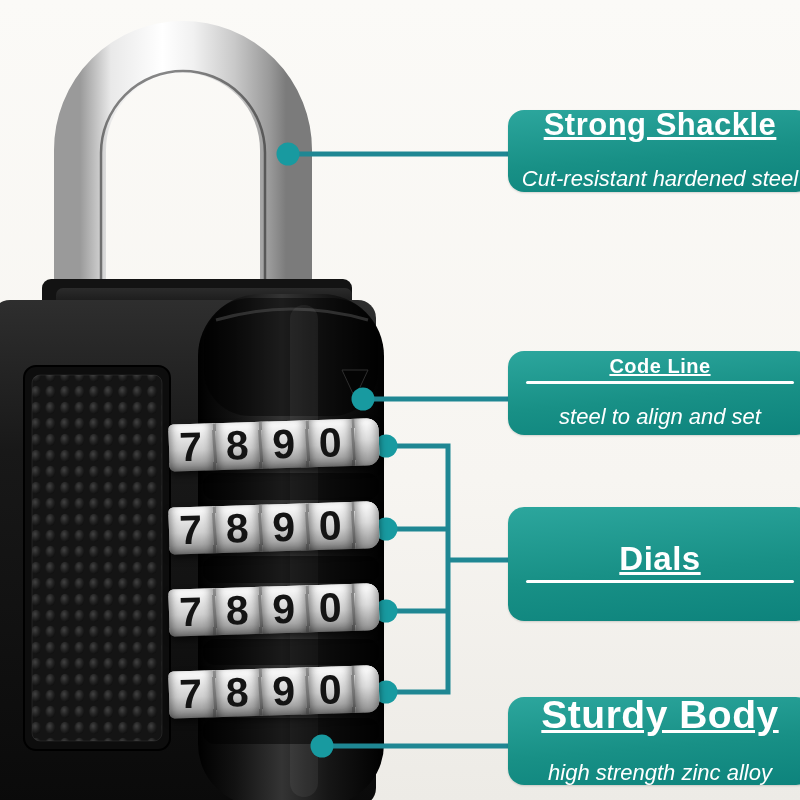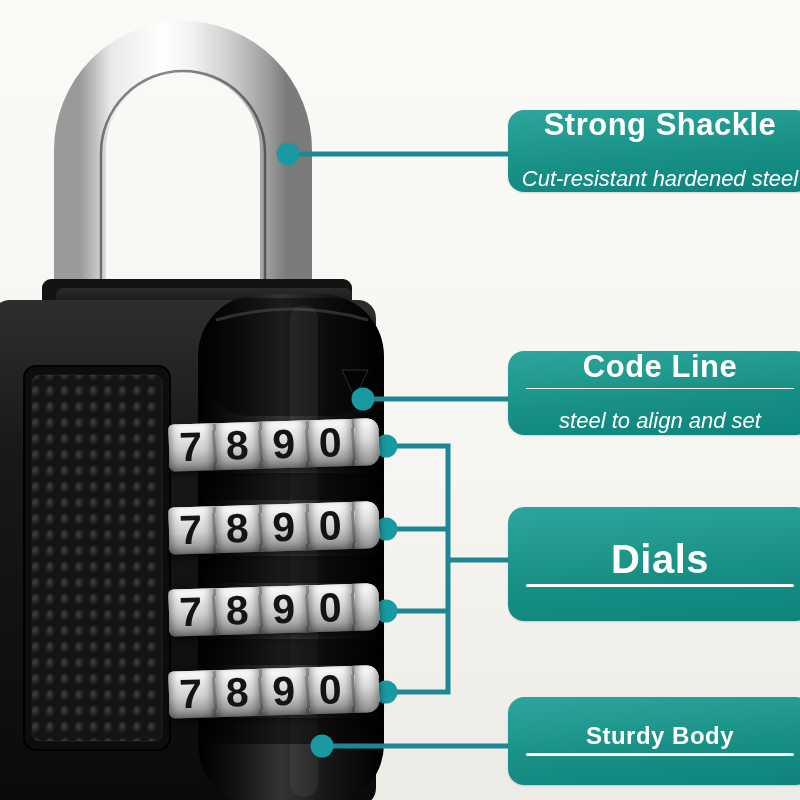--- a/index.html
+++ b/index.html
@@ -29,27 +29,27 @@
     background:linear-gradient(180deg,#fff 0%,#dcdcdc 45%,#8d8d8d 100%);}
   #dial-0{top:422px}#dial-1{top:505px}#dial-2{top:587px}#dial-3{top:669px}
 
   
   .callout{
     position:absolute;left:508px;width:304px;z-index:3;color:#fff;
     background:linear-gradient(175deg,#2ca69d 0%,#189086 55%,#0d837c 100%);
     border-radius:16px;display:flex;flex-direction:column;justify-content:center;align-items:center;
     box-shadow:0 1px 2px rgba(0,0,0,.15);
   }
-  .callout .title{font-weight:bold;line-height:1.05;letter-spacing:.5px;}
+  .callout .title{font-weight:bold;line-height:1.05;letter-spacing:.5px;text-decoration:underline;}
   .callout .rule{height:3px;background:#ffffff;width:88%;margin:4px auto 3px;border-radius:2px;}
   .callout .sub{font-style:italic;font-size:22px;line-height:1.22;white-space:pre-line;text-align:left;margin-top:17px;}
   #co-0{top:110px;height:82px}  #co-0 .title{font-size:31px}
-  #co-1{top:351px;height:84px}  #co-1 .title{font-size:31px}
-  #co-2{top:507px;height:114px} #co-2 .title{font-size:40px}
-  #co-3{top:697px;height:88px}  #co-3 .title{font-size:24px}
+  #co-1{top:351px;height:84px}  #co-1 .title{font-size:20px}
+  #co-2{top:507px;height:114px} #co-2 .title{font-size:33px}
+  #co-3{top:697px;height:88px}  #co-3 .title{font-size:39px}
 </style>
 </head>
 <body>
 
 <div class="stage">
 
   <svg width="800" height="800" viewBox="0 0 800 800">
     <defs>
       <linearGradient id="chromeShackle" x1="0" y1="0" x2="1" y2="0">
         <stop offset="0" stop-color="#9a9a9a"></stop>
@@ -168,15 +168,16 @@
     <div class="rule"></div>
     <div class="sub">steel to align and set</div>
   </div>
   <div class="callout" id="co-2">
     <div class="title">Dials</div>
     <div class="rule"></div>
   </div>
   <div class="callout" id="co-3">
     <div class="title">Sturdy Body</div>
     <div class="rule"></div>
+    <div class="sub">high strength zinc alloy</div>
   </div>
 
 </div>
 
 </body></html>

